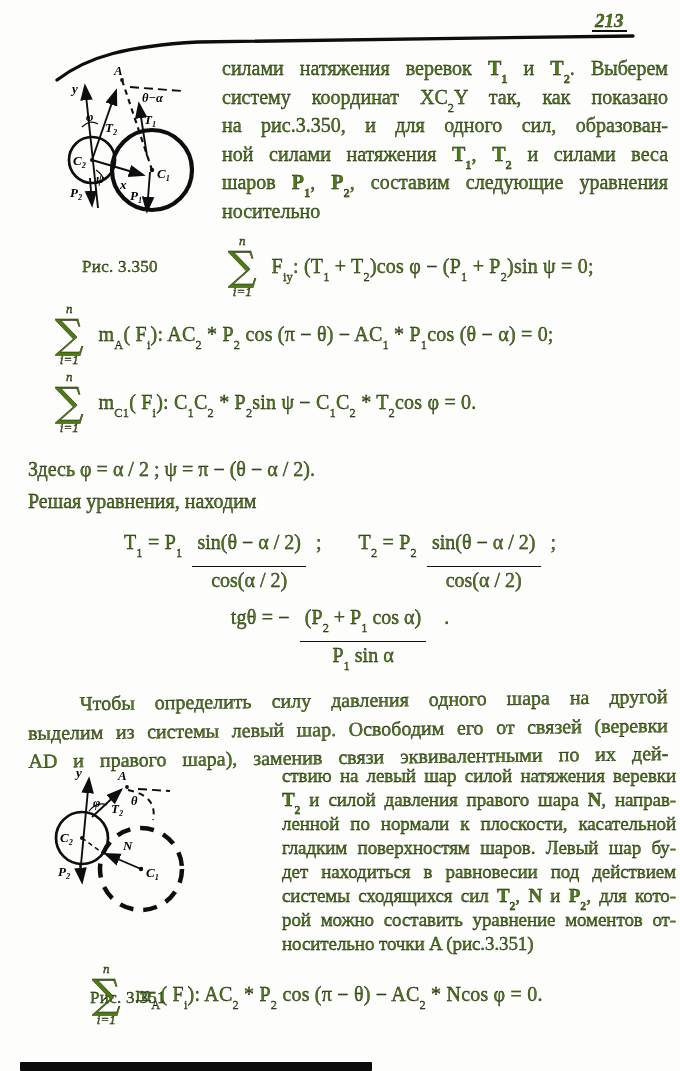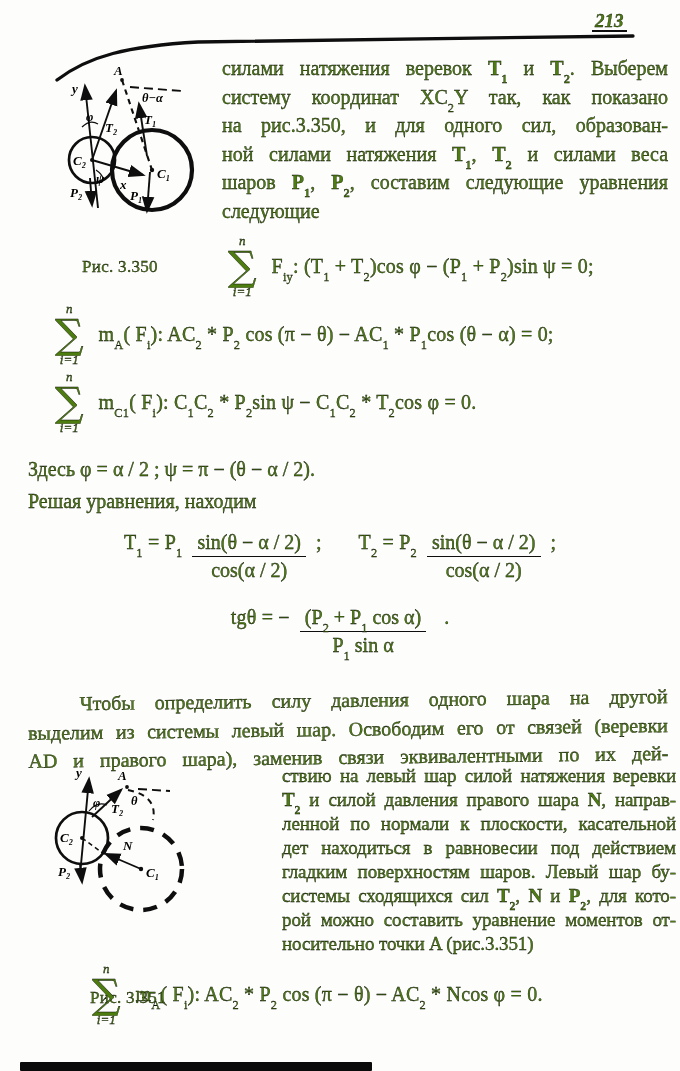--- a/index.html
+++ b/index.html
@@ -23,21 +23,21 @@
   .p2b{font-size:19px; line-height:24px; letter-spacing:-0.1px;}
   b{font-weight:700;}
   sub{font-size:0.62em; line-height:0; position:relative; top:0.28em; -webkit-text-stroke:0.3px #0e0e0e;}
   
   .eq{display:flex; align-items:center; gap:15px; font-size:20px; white-space:nowrap;}
   .eq-body{letter-spacing:0.2px;}
   .sum{display:inline-flex; flex-direction:column; align-items:center; line-height:1;}
   .sum-top,.sum-bot{font-style:italic; font-size:13px; line-height:1;}
   .sum-sigma{font-size:40px; line-height:0.95; font-family:"DejaVu Serif","Liberation Serif",serif;}
   .frac{display:inline-flex; flex-direction:column; align-items:center; vertical-align:middle;}
-  .frac .num{padding:0 5px 2px 5px; border-bottom:1.7px solid #0e0e0e; text-align:center;}
+  .frac .num{padding:0 5px 12px 5px; border-bottom:1.7px solid #0e0e0e; text-align:center;}
   .frac .den{padding-top:2px; text-align:center;}
   .formula-row{left:0; width:680px; display:flex; justify-content:center; align-items:flex-start; gap:10px; font-size:20px; white-space:nowrap;}
   .gap28{width:17px;}
   .caption{font-size:17px; letter-spacing:0.3px;margin-top:20px;}
   .fig text{font-style:italic; font-weight:700; -webkit-text-stroke:0;}
   .botbar{background:#0a0a0a; border-radius:1px;}
   .tilt{transform:rotate(-0.7deg); transform-origin:100% 50%;}
 </style>
 </head>
 <body>
@@ -96,21 +96,21 @@
     <text x="84" y="136">P₁</text>
   </svg>
   <div class="abs caption" style="left:82px; top:237px;">Рис. 3.350</div>
 
   <div class="abs para" style="left:222px; top:54px; width:446px;">
     <div class="ln">силами натяжения веревок <b>T<sub>1</sub></b> и <b>T<sub>2</sub></b>. Выберем</div>
     <div class="ln">систему координат XC<sub>2</sub>Y так, как показано</div>
     <div class="ln">на рис.3.350, и для одного сил, образован-</div>
     <div class="ln">ной силами натяжения <b>T<sub>1</sub></b>, <b>T<sub>2</sub></b> и силами веса</div>
     <div class="ln">шаров <b>P<sub>1</sub></b>, <b>P<sub>2</sub></b>, составим следующие уравнения</div>
-    <div class="ln last">следующие</div>
+    <div class="ln last">носительно</div>
   </div>
 
   <div class="abs eq" style="left:228px; top:234px;">
     <span class="sum">
       <span class="sum-top">n</span>
       <span class="sum-sigma">∑</span>
       <span class="sum-bot">i=1</span>
     </span>
     <span class="eq-body">F<sub>iy</sub>:  (T<sub>1</sub> + T<sub>2</sub>)cos φ − (P<sub>1</sub> + P<sub>2</sub>)sin ψ = 0;</span>
   </div>
@@ -209,22 +209,22 @@
 
     <circle cx="113" cy="106" r="2.2" fill="#0e0e0e"></circle>
     <text x="118" y="114">C₁</text>
   </svg>
   <div class="abs caption" style="left:90px; top:968px;">Рис. 3.351</div>
 
   <div class="abs para p2b" style="left:282px; top:764px; width:394px;">
     <div class="ln">ствию на левый шар силой натяжения веревки</div>
     <div class="ln"><b>T<sub>2</sub></b> и силой давления правого шара <b>N</b>, направ-</div>
     <div class="ln">ленной по нормали к плоскости, касательной</div>
+    <div class="ln">гладким поверхностям шаров. Левый шар бу-</div>
     <div class="ln">дет находиться в равновесии под действием</div>
-    <div class="ln">гладким поверхностям шаров. Левый шар бу-</div>
     <div class="ln">системы сходящихся сил <b>T<sub>2</sub></b>, <b>N</b> и <b>P<sub>2</sub></b>, для кото-</div>
     <div class="ln">рой можно составить уравнение моментов от-</div>
     <div class="ln last">носительно точки A (рис.3.351)</div>
   </div>
 
   <div class="abs eq" style="left:92px; top:962px;">
     <span class="sum">
       <span class="sum-top">n</span>
       <span class="sum-sigma">∑</span>
       <span class="sum-bot">i=1</span>

